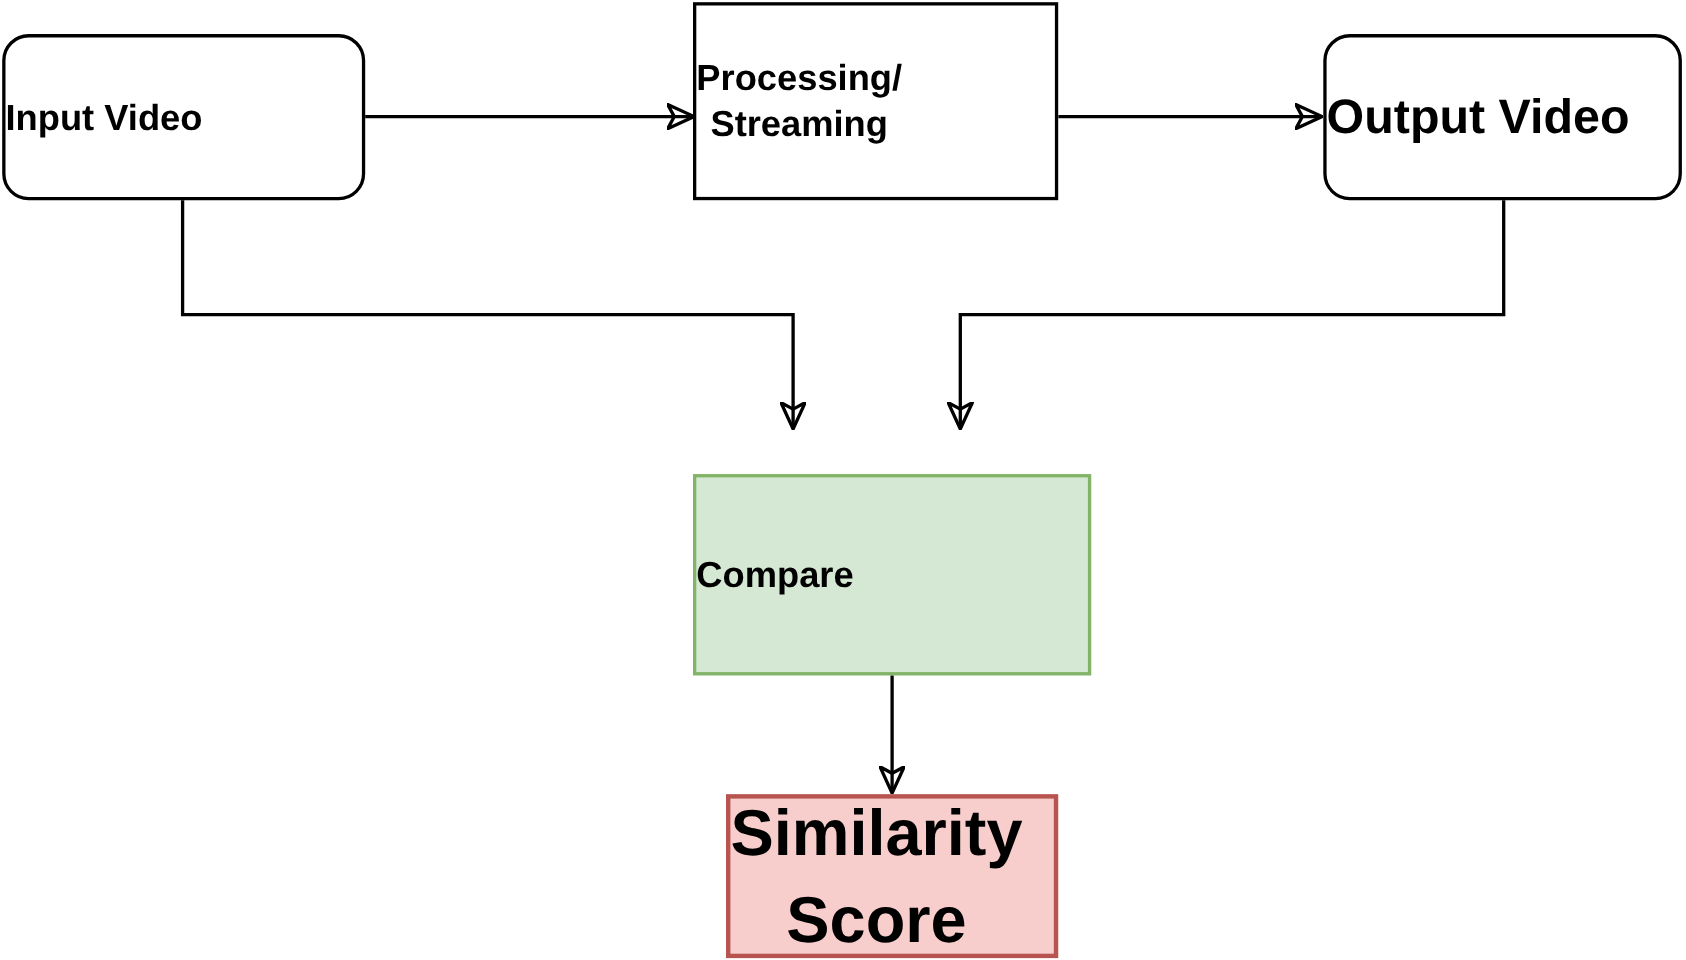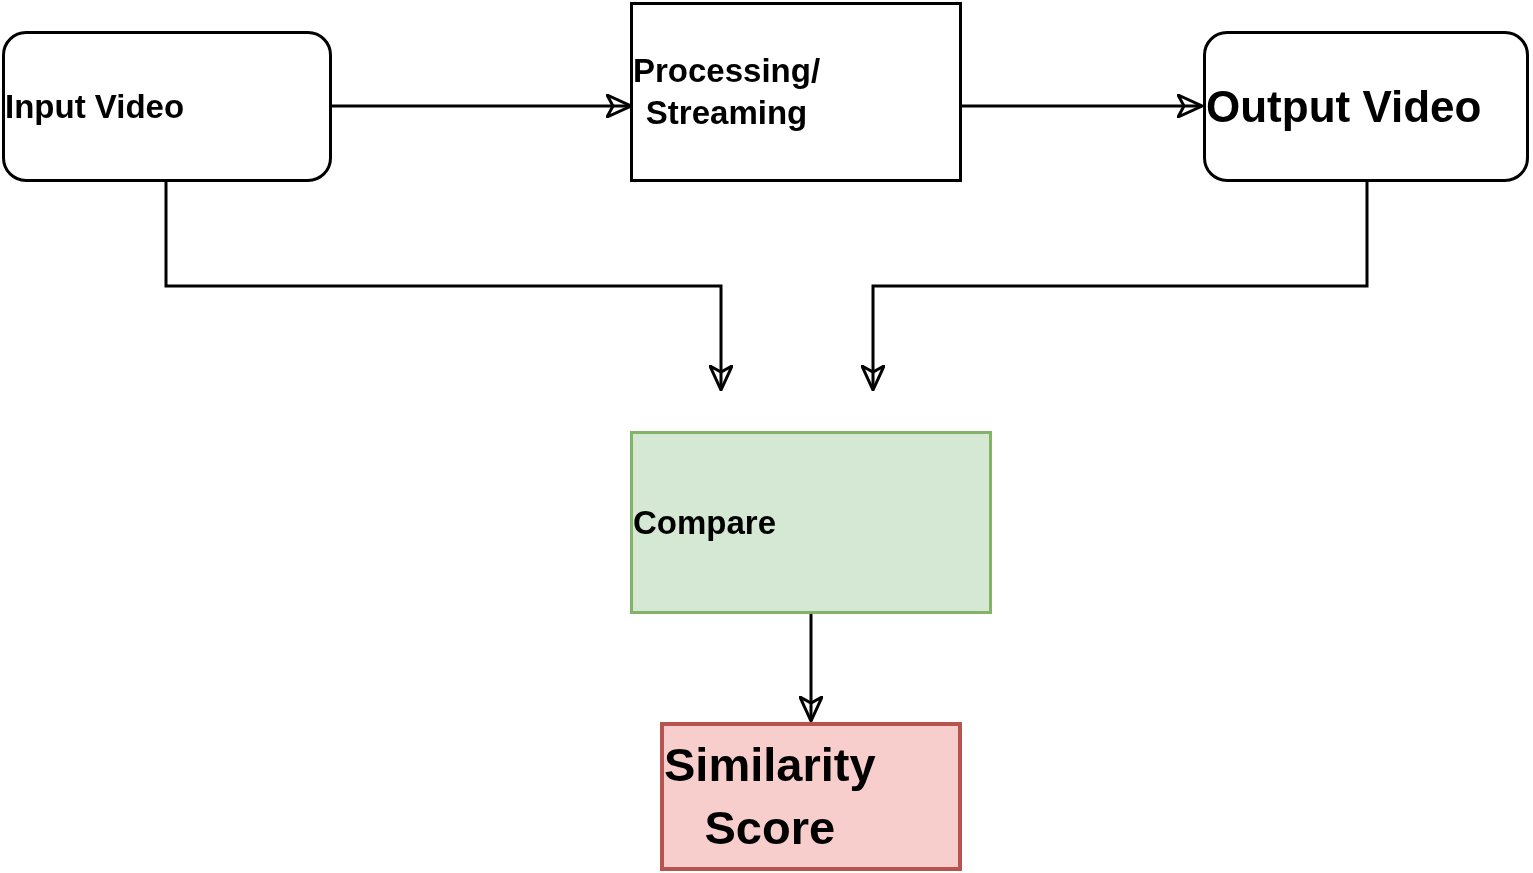--- a/index.html
+++ b/index.html
@@ -66,21 +66,21 @@
     left: 630px; top: 391px; width: 362px; height: 183px;
     background: #d5e8d4;
     border: 3px solid #82b366;
     font-size: 33px;
     margin-top: 40px;
   }
   #n-similarity {
     left: 660px; top: 722px; width: 302px; height: 149px;
     background: #f8cecc;
     border: 4px solid #b85450;
-    font-size: 47px;
+    font-size: 59px;
     line-height: 1.33;
   }
 </style>
 </head>
 <body>
 
 <div class="canvas">
 
   <svg class="edges" viewBox="0 0 1533 873" xmlns="http://www.w3.org/2000/svg">
     <defs>

